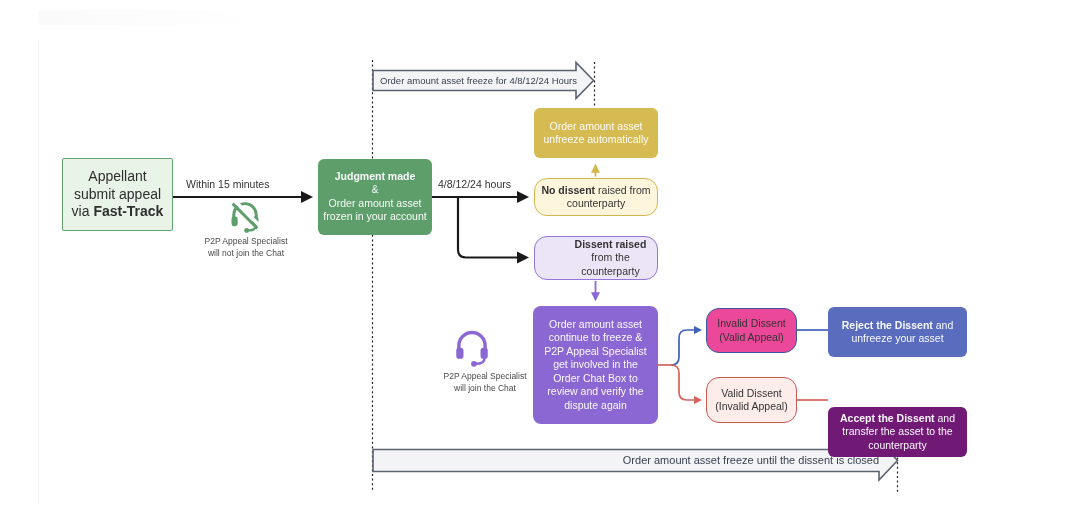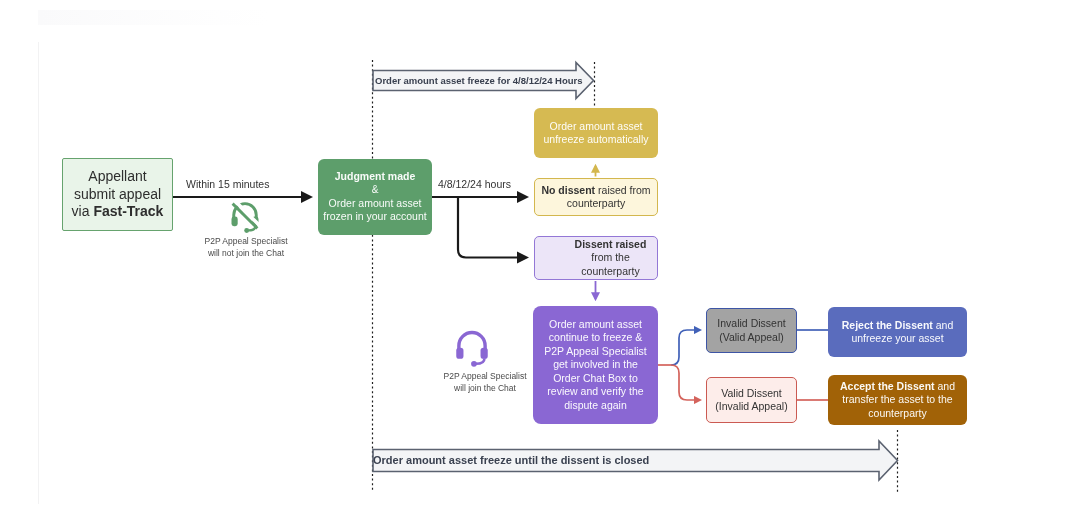--- a/index.html
+++ b/index.html
@@ -8,38 +8,38 @@
     font-family:"Liberation Sans",sans-serif;color:#333;
   }
   #wires{position:absolute;left:0;top:0;z-index:1;}
   .artifact-topband{position:absolute;left:38px;top:10px;width:230px;height:15px;
     background:linear-gradient(to right,#fafafb,rgba(250,250,251,0));z-index:0;}
   .artifact-edge{position:absolute;left:38px;top:42px;width:1px;height:462px;background:#f2f2f3;z-index:0;}
 
   .box{position:absolute;box-sizing:border-box;display:flex;flex-direction:column;
     align-items:center;justify-content:center;text-align:center;z-index:2;
     font-size:10.5px;line-height:1.28;padding:3px 5px;}
-  .light{background:#fff;border:1.5px solid #999;border-radius:5px;color:#333;}
+  .light{background:#fff;border:1.5px solid #999;border-radius:13px;color:#333;}
   .solid{color:rgba(255,255,255,0.96);border-radius:6px;}
   .b{font-weight:bold;}
   .lg{background:#e9f4e9;border-color:#66a36e;border-radius:2px;color:#2e2e2e;font-size:14px;}
   .sg{background:#5d9e6b;}
   .sy{background:#d6ba52;}
   .ly{background:#fdf6dc;border-color:#d3b74e;}
   .lp{background:#ece5f8;border-color:#9377d6;padding-left:34px;}
   .sp{background:#8a67d3;border-radius:8px;}
-  .lb{background:#a3a3a3;border-color:#3d55a5;}
+  .lb{background:#ec4899;border-color:#3d55a5;}
   .sb{background:#5a6cbd;}
   .lr{background:#fdedea;border-color:#cb5a52;}
-  .sr{background:#a16207;}
+  .sr{background:#701a75;margin-top:32px;}
   .amp{font-size:10px;}
 
   .lbl{position:absolute;z-index:2;text-align:left;font-size:10.5px;color:#333;}
   .caption{position:absolute;z-index:2;text-align:center;font-size:8.5px;color:#4a4a4a;line-height:1.4;}
-  .banner-text{position:absolute;z-index:2;text-align:left;font-weight:bold;color:#3a4150;white-space:nowrap;}
+  .banner-text{position:absolute;z-index:2;text-align:right;font-weight:normal;color:#3a4150;white-space:nowrap;}
   #banner-top-text{left:375px;top:72px;width:202px;height:17px;line-height:17px;font-size:9.5px;}
   #banner-bottom-text{left:373px;top:451px;width:506px;height:19px;line-height:19px;font-size:11px;}
   .icon{position:absolute;z-index:3;}
 </style>
 </head>
 <body>
 
 <div id="canvas">
 
   <div class="artifact-topband"></div>

